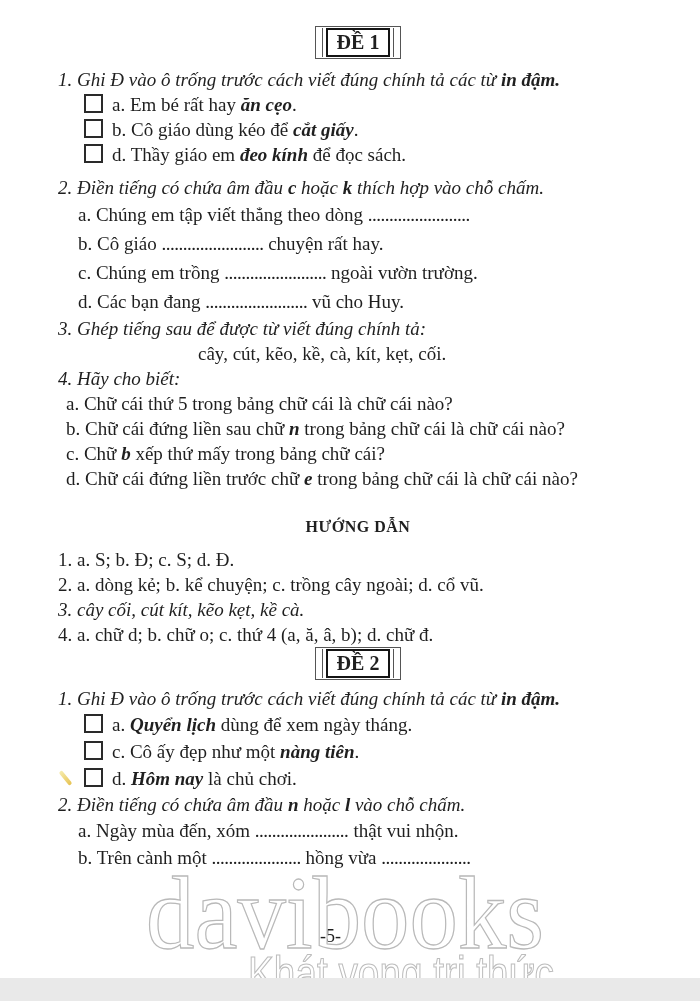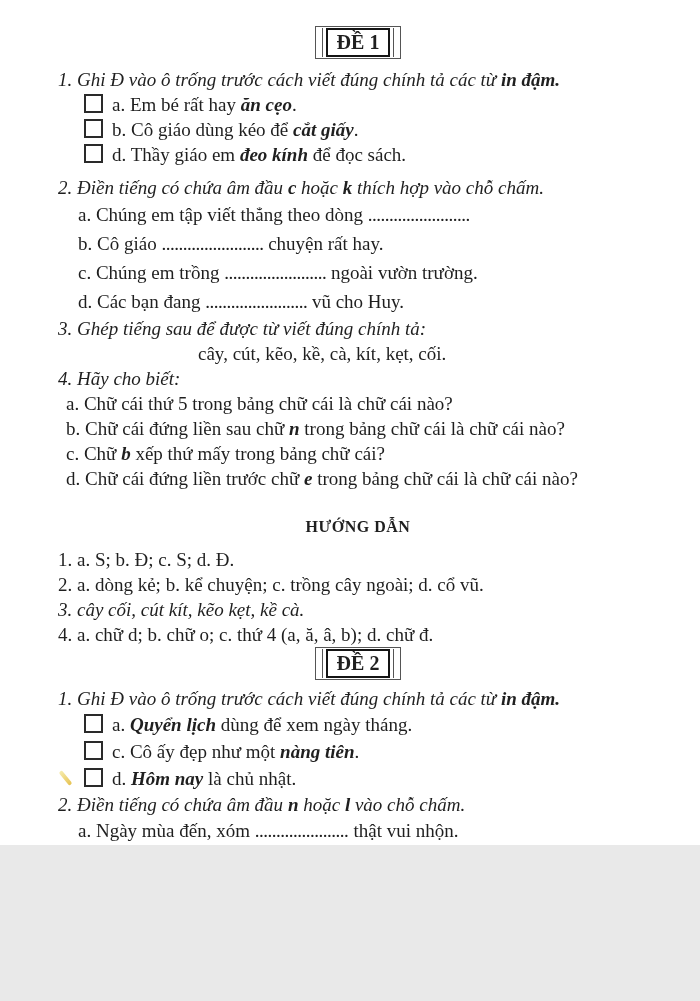--- a/index.html
+++ b/index.html
@@ -1,17 +1,17 @@
 <!DOCTYPE html>
 <html><head>
 <meta charset="utf-8">
 <style>
   html,body { margin:0; padding:0; background:#e9e9e9; }
   .page {
-    position:relative; width:700px; height:845px; background:#ffffff;
+    position:relative; width:700px; height:978px; background:#ffffff;
     font-family:"Liberation Serif", serif; font-size:19px; color:#1f1f1f;
     overflow:hidden; margin:0 auto;
   }
   .content { position:absolute; left:58px; top:26px; width:600px; }
   .b { font-weight:700; }
   .i { font-style:italic; }
   .dots { letter-spacing:-0.5px; }
   .line { line-height:25px; white-space:nowrap; }
   .fill { line-height:29px; margin-left:20px; }
   .sub  { line-height:25px; margin-left:8px; }
@@ -86,21 +86,21 @@
         <div class="de-mid">
           <div class="de-inner">ĐỀ 2</div>
         </div>
       </div>
     </div>
 
     <div class="line"><span class="i">1. Ghi Đ vào ô trống trước cách viết đúng chính tả các từ </span><span class="b i">in đậm.</span></div>
     <div>
       <div class="chk-item2"><span class="checkbox"></span><span><span>a. </span><span class="b i">Quyển lịch</span><span> dùng để xem ngày tháng.</span></span></div>
       <div class="chk-item2"><span class="checkbox"></span><span><span>c. Cô ấy đẹp như một </span><span class="b i">nàng tiên</span><span>.</span></span></div>
-      <div class="chk-item2"><span class="checkbox"></span><span><span>d. </span><span class="b i">Hôm nay</span><span> là chủ nhật.</span></span></div>
+      <div class="chk-item2"><span class="checkbox"></span><span><span>d. </span><span class="b i">Hôm nay</span><span> là chủ chơi.</span></span></div>
     </div>
 
     <div class="line"><span class="i">2. Điền tiếng có chứa âm đầu </span><span class="b i">n</span><span class="i"> hoặc </span><span class="b i">l</span><span class="i"> vào chỗ chấm.</span></div>
     <div class="line fill2"><span>a. Ngày mùa đến, xóm </span><span class="dots">.....................</span><span>. thật vui nhộn.</span></div>
     <div class="line fill2"><span>b. Trên cành một </span><span class="dots">.....................</span><span> hồng vừa </span><span class="dots">.....................</span></div>
   </div>
 
   <div class="page-number">-5-</div>
 
   <svg class="wm" width="700" height="1001" viewBox="0 0 700 1001">

